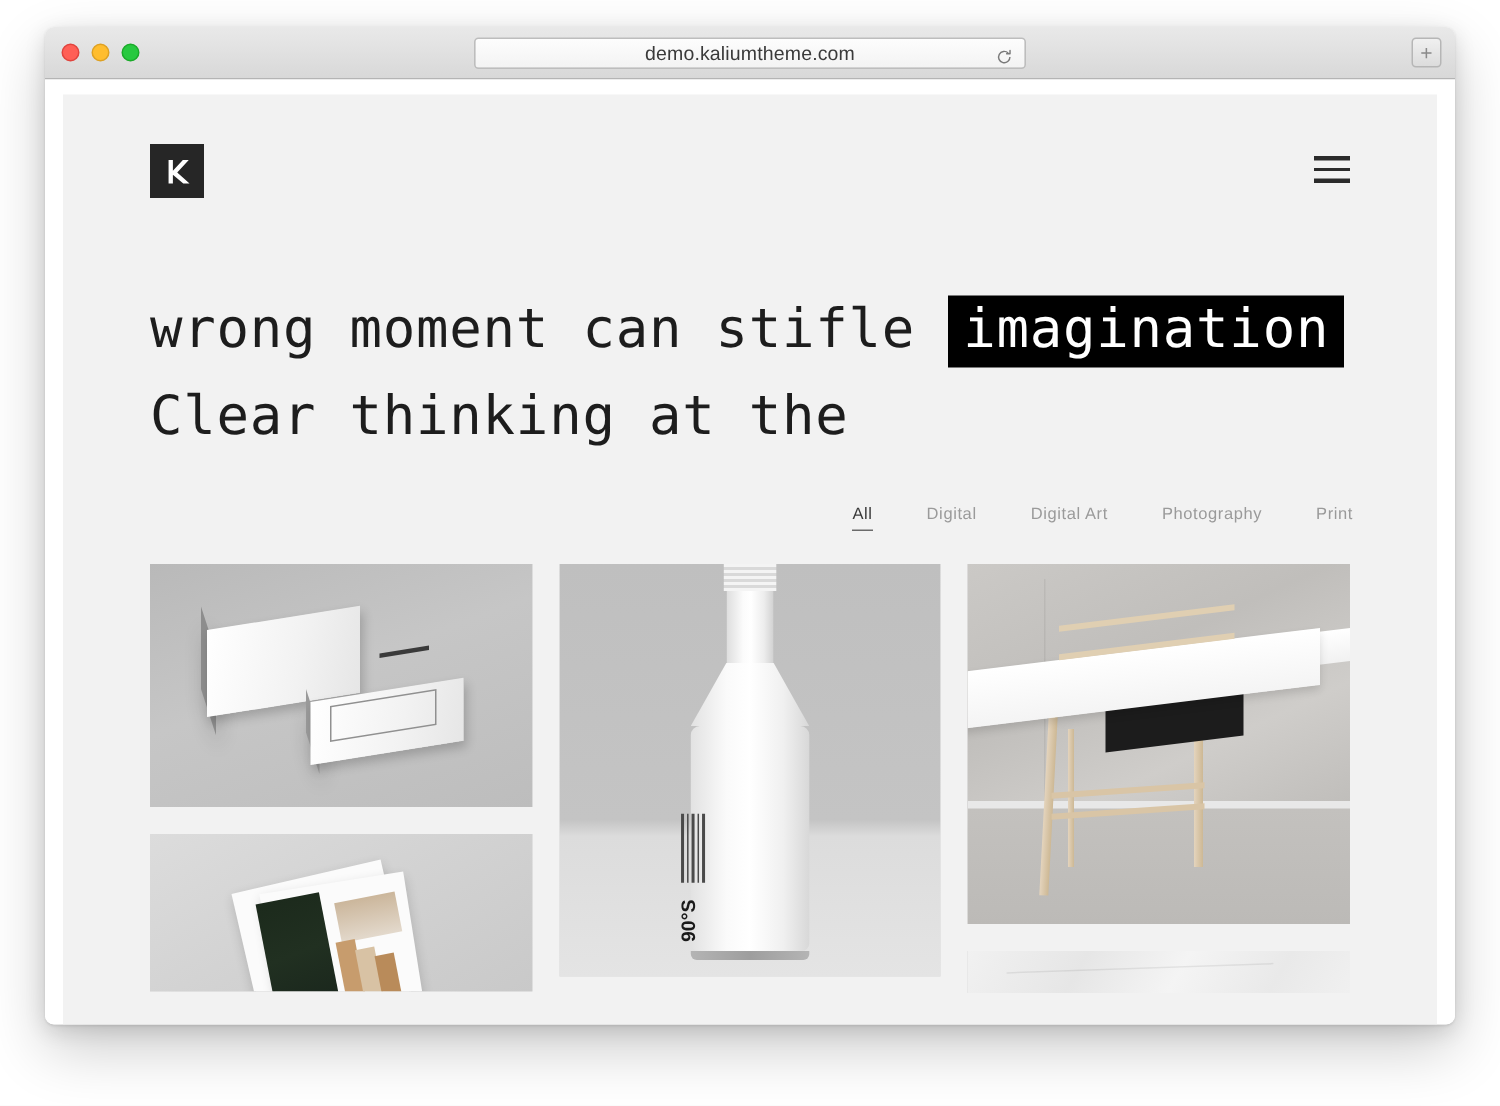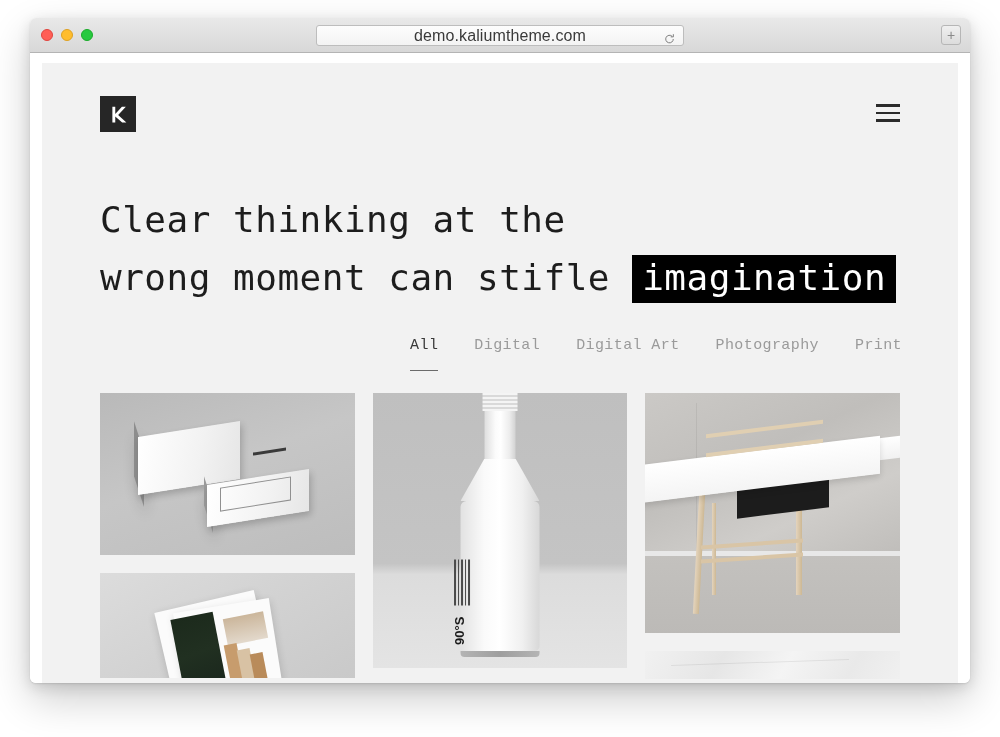--- a/index.html
+++ b/index.html
@@ -63,21 +63,21 @@
     width: 368px;
     height: 21px;
     background: linear-gradient(to bottom, #fdfdfd 0%, #f3f3f3 100%);
     border: 1px solid #bdbdbd;
     border-radius: 3px;
     display: flex;
     align-items: center;
     justify-content: center;
   }
   .url-text {
-    font-size: 16px;
+    font-size: 13px;
     color: #3a3a3a;
     letter-spacing: 0.1px;
     font-family: "Liberation Sans", sans-serif;
   }
   .reload-icon {
     position: absolute;
     right: 8px;
     top: 50%;
     transform: translateY(-50%);
     width: 11px; height: 11px;
@@ -175,25 +175,25 @@
 
   
   .filters {
     display: flex;
     justify-content: flex-end;
     align-items: center;
     gap: 36px;
     padding: 30px 56px 0 58px;
   }
   .filter-item {
-    font-family: Liberation Mono, monospace;
-    font-size: 15px;
+    font-family: Liberation Sans, sans-serif;
+    font-size: 11px;
     color: #9a9a9a;
     letter-spacing: 0.4px;
-    padding-bottom: 16px;
+    padding-bottom: 4px;
     cursor: pointer;
     border-bottom: 1px solid transparent;
     white-space: nowrap;
   }
   .filter-item.active {
     color: #3a3a3a;
     border-bottom: 1px solid #6b6b6b;
   }
 
   
@@ -321,25 +321,25 @@
           </svg>
         </div>
         <div class="menu-toggle">
           <span></span>
           <span></span>
           <span></span>
         </div>
       </div>
 
       <div class="hero">
-        <div class="hero-line">Clear thinking at the</div>
         <div class="hero-line">
           <span>wrong moment can stifle</span>
           <span class="hl">imagination</span>
         </div>
+        <div class="hero-line">Clear thinking at the</div>
       </div>
 
       <div class="filters">
         <div class="filter-item active">All</div>
         <div class="filter-item">Digital</div>
         <div class="filter-item">Digital Art</div>
         <div class="filter-item">Photography</div>
         <div class="filter-item">Print</div>
       </div>
 

